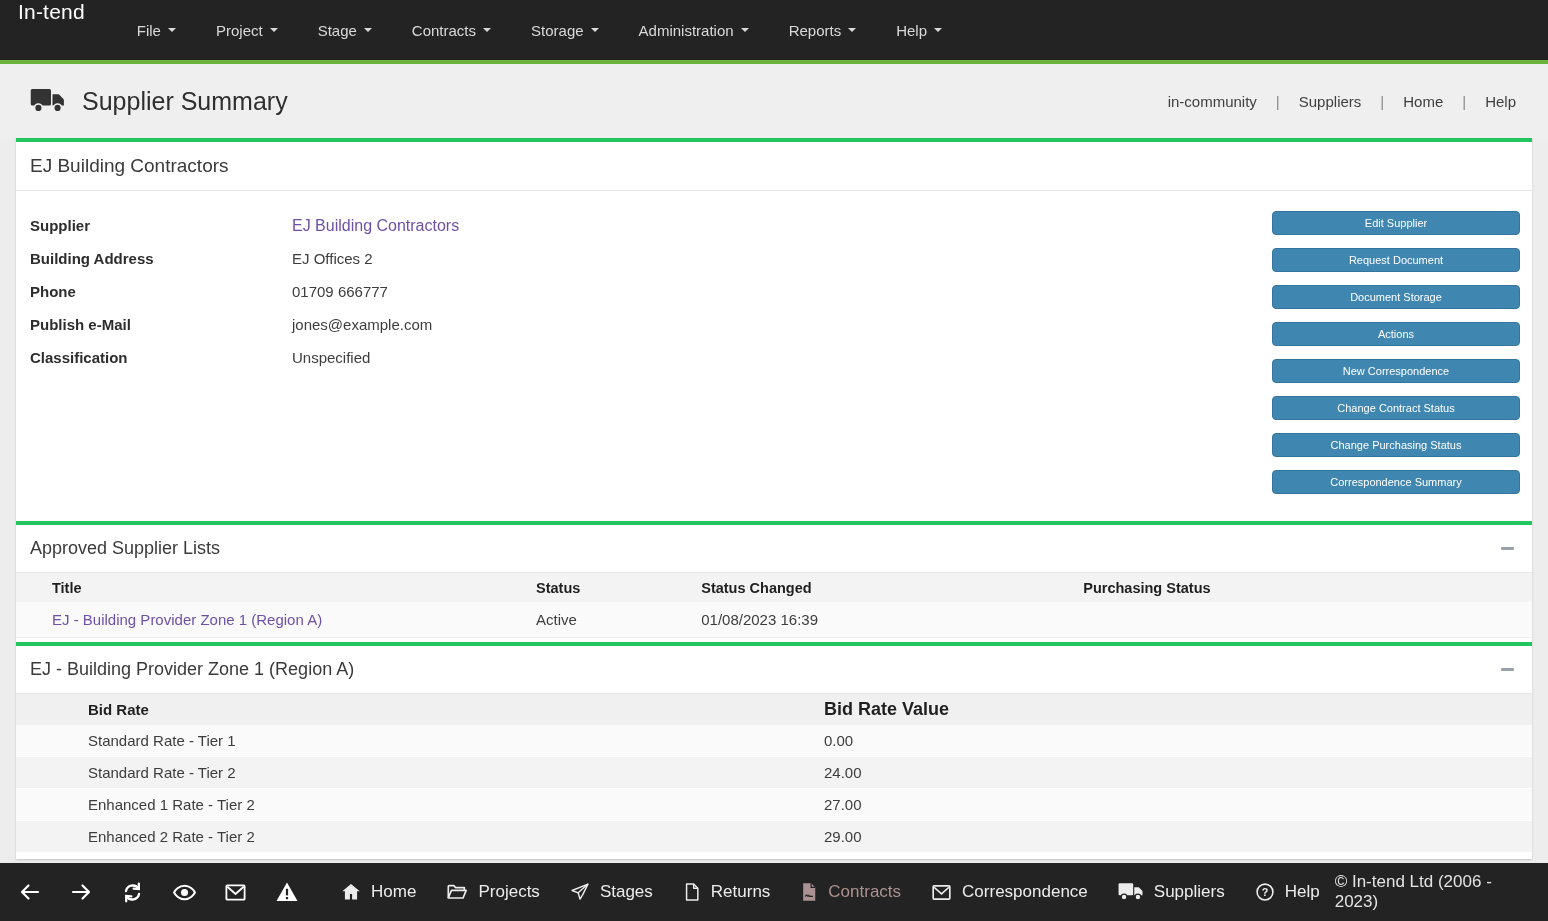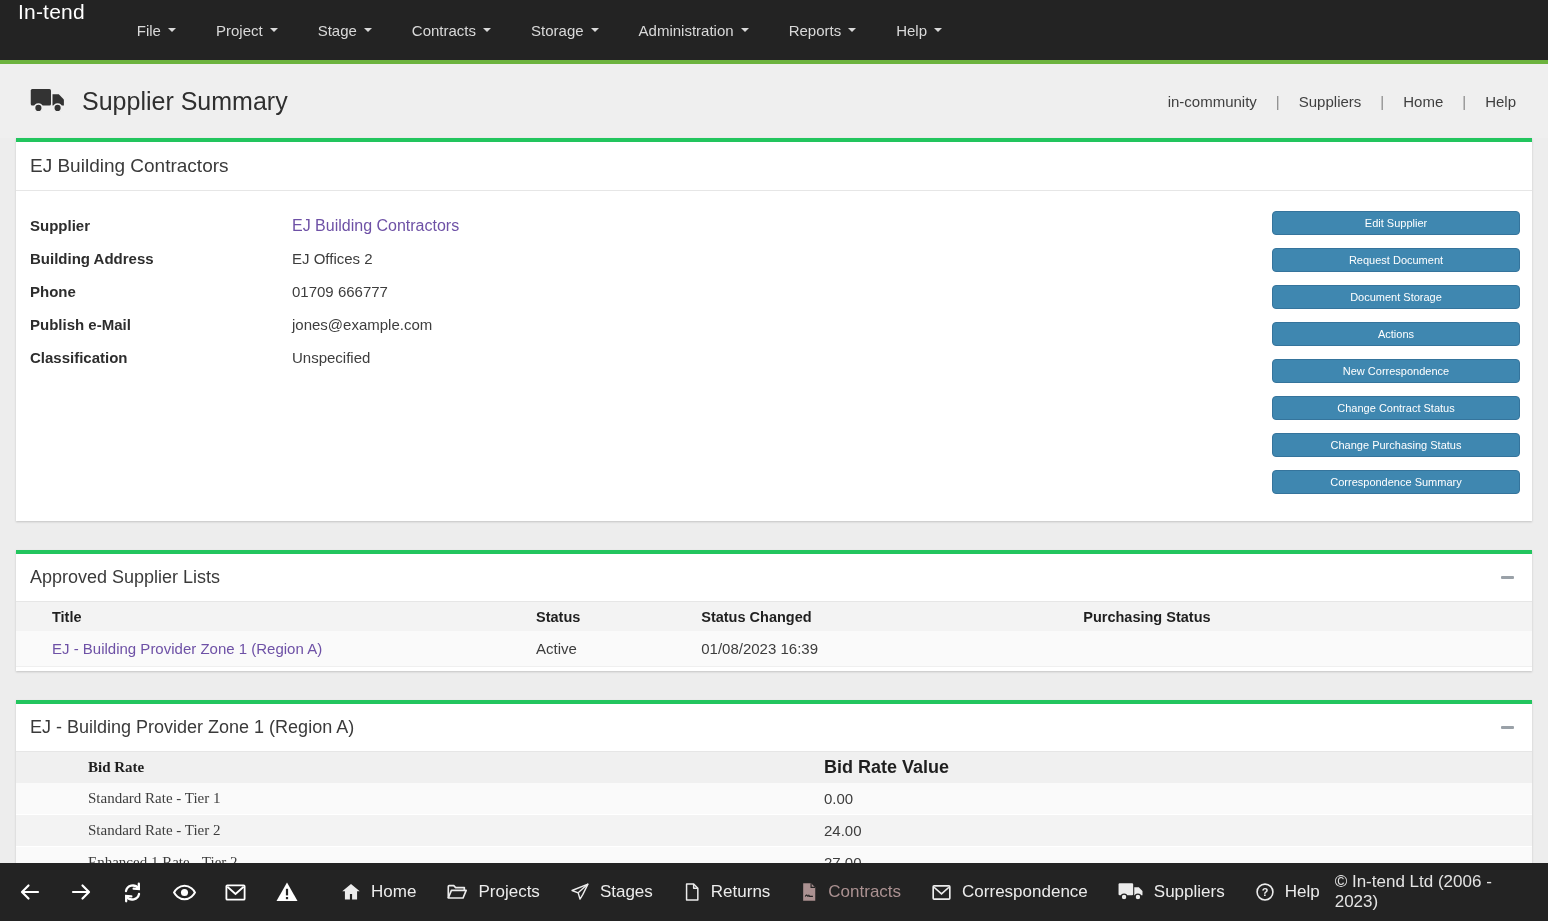--- a/index.html
+++ b/index.html
@@ -18,21 +18,21 @@
   .page-header { height:74px; background:#efefef; display:flex; align-items:center; padding:0 18px; }
   .title-wrap { display:flex; align-items:center; gap:16px; margin-left:12px; }
   .page-title { font-size:25px; font-weight:normal; color:#2f2f2f; }
   .crumbs { margin-left:auto; font-size:15px; color:#3f3f3f; display:flex; align-items:center; gap:19px; padding-right:14px; }
   .crumbs a { color:#3f3f3f; text-decoration:none; cursor:pointer; }
   .crumb-sep { color:#8a8a8a; }
 
   
   .content { margin:0 16px; }
   .panel { background:#ffffff; border-top:4px solid #22c55e; box-shadow:0 1px 2px rgba(0,0,0,.18); }
-  .panel + .panel { margin-top:29px; }
+  .panel + .panel { margin-top:0; }
   .panel-heading { display:flex; align-items:center; padding:13px 14px 13px 14px; border-bottom:1px solid #e6e6e6; }
   .panel-heading h2 { font-size:19px; font-weight:normal; color:#3a3a3a; }
   .collapse-btn { margin-left:auto; width:22px; height:18px; display:flex; align-items:center; justify-content:center; cursor:pointer; }
   .minus-glyph { width:13px; height:3px; background:#9aa1a8; border-radius:1px; }
 
   
   .p1-body { display:flex; padding:18px 12px 27px 14px; }
   .fields { flex:1; }
   .field-row { display:flex; align-items:center; height:33px; }
   .f-label { width:262px; font-weight:bold; font-size:15px; color:#2d2d2d; }
@@ -48,21 +48,21 @@
   .asl-table thead tr { background:#f3f3f3; height:29px; }
   .asl-table tbody tr { background:#fafafa; height:35px; }
   .asl-table th:first-child, .asl-table td:first-child { padding-left:36px; }
   .asl-table tbody tr { border-bottom:1px solid #efefef; }
   .panel-2 { padding-bottom:4px; }
 
   .bid-table thead tr { background:#f0f0f0; height:31px; }
   .bid-table tbody tr { height:32px; border-bottom:1px solid #ffffff; }
   .bid-table tbody tr:nth-child(odd)  { background:#fafafa; }
   .bid-table tbody tr:nth-child(even) { background:#f3f3f3; }
-  .bid-table th:first-child, .bid-table td:first-child { padding-left:72px;font-family:Liberation Serif, serif; }
+  .bid-table th:first-child, .bid-table td:first-child { padding-left:72px; }
   .panel-3 { padding-bottom:6px; }
 
   
   .footer { position:absolute; left:0; bottom:0; width:100%; height:58px; background:#232323; display:flex; align-items:center; padding:0 18px; }
   .f-iconbtn { width:26px; height:26px; display:flex; align-items:center; justify-content:center; margin-right:27px; cursor:pointer; color:#ffffff; }
   .f-item { display:flex; align-items:center; gap:10px; color:#ececec; font-size:17px; padding:0 15px; height:100%; cursor:pointer; }
   .f-item.active { color:#ab9191; }
   .f-copy { margin-left:auto; color:#e3e3e3; font-size:17px; padding-right:4px; }
   .icon { display:inline-flex; }
 </style>

